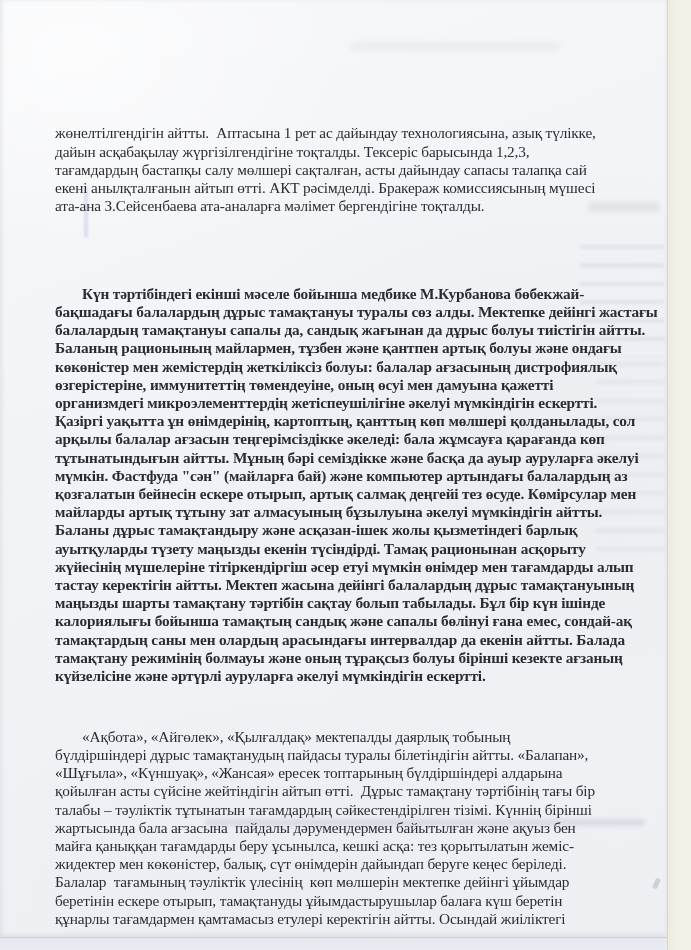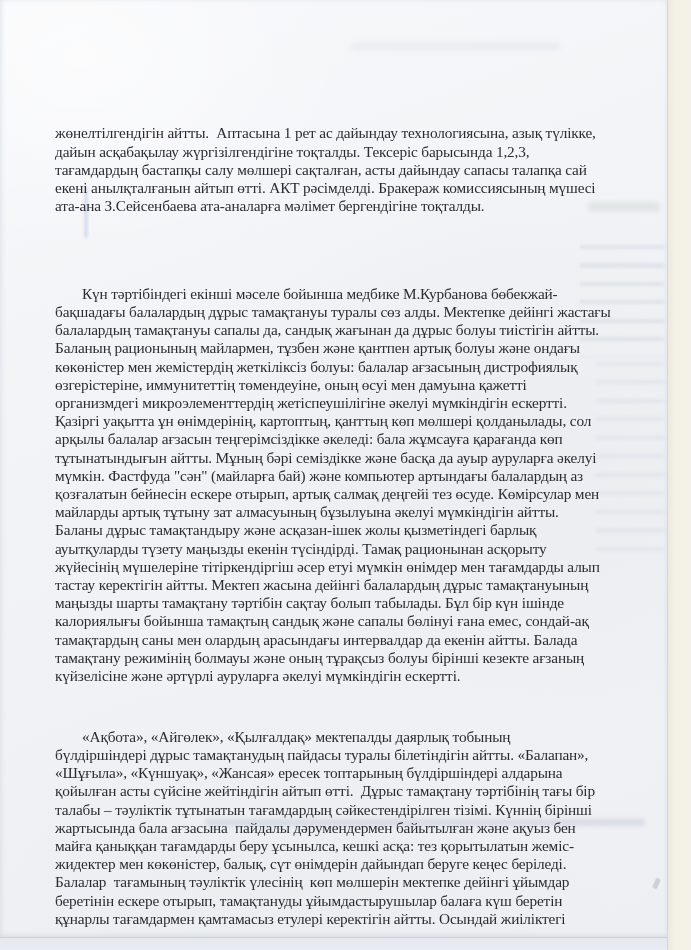--- a/index.html
+++ b/index.html
@@ -56,21 +56,21 @@
     top: 88px;
     width: 612px;
     color: #2b2c33;
     font-size: 15.3px;
     line-height: 18.2px;
     letter-spacing: -0.15px;
     white-space: pre;
   }
   .para { margin: 0; }
   .para.gap-large { margin-bottom: 33px; }
-  .para.gap-small { margin-bottom: 6px; }
+  .para.gap-small { margin-bottom: 6px; font-weight: bold; }
   .para.indent { text-indent: 27px; }
   
   .artifact { position: absolute; pointer-events: none; }
   .smudge-top {
     left: 350px; top: 42px; width: 210px; height: 9px;
     background: rgba(130,140,160,0.08);
     filter: blur(2.5px);
     border-radius: 4px;
   }
   .smudge-date {

